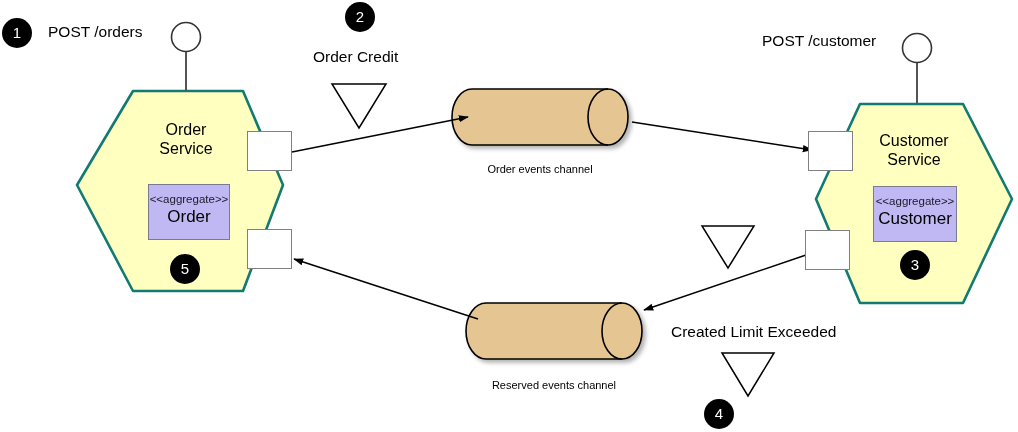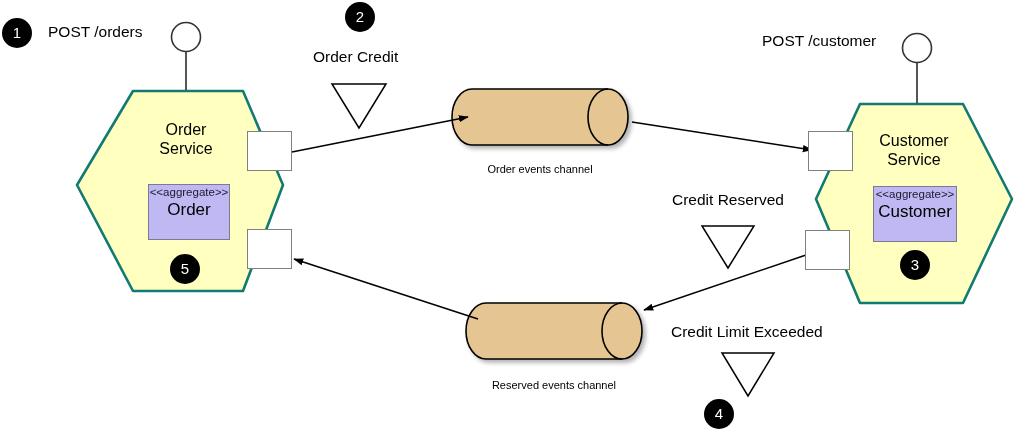--- a/index.html
+++ b/index.html
@@ -51,20 +51,21 @@
     color: #000000;
     white-space: nowrap;
     font-family: "Liberation Sans", sans-serif;
   }
   .aggregate-box {
     position: absolute;
     background: #bfb8f2;
     border: 1px solid #7a7a90;
     text-align: center;
     box-sizing: border-box;
+    padding-top: 7px;
   }
   .aggregate-stereo {
     font-size: 11.5px;
     color: #1a1a2e;
     line-height: 14px;
     font-family: "Liberation Sans", sans-serif;
   }
   .aggregate-name {
     font-size: 17px;
     color: #000000;
@@ -168,18 +169,17 @@
   <div class="port-square" style="left:805px; top:230px; width:45px; height:40px;"></div>
 
   <div class="plain-label" style="left:762px; top:32px;">POST /customer</div>
 
   <div class="chan-caption" style="left:440px; top:163px; width:200px;">Order events channel</div>
   <div class="chan-caption" style="left:440px; top:379px; width:228px;">Reserved events channel</div>
 
   <div class="badge" style="left:345px; top:2px;">2</div>
   <div class="plain-label" style="left:313px; top:48px;">Order Credit</div>
 
-  <div class="plain-label" style="left:672px; top:191px;">Credit Reserved</div>
 
-  <div class="plain-label" style="left:671px; top:323px;">Credit Limit Exceeded</div>
+  <div class="plain-label" style="left:671px; top:323px;">Created Limit Exceeded</div>
   <div class="badge" style="left:704px; top:399px;">4</div>
 
 </div>
 
 </body></html>

